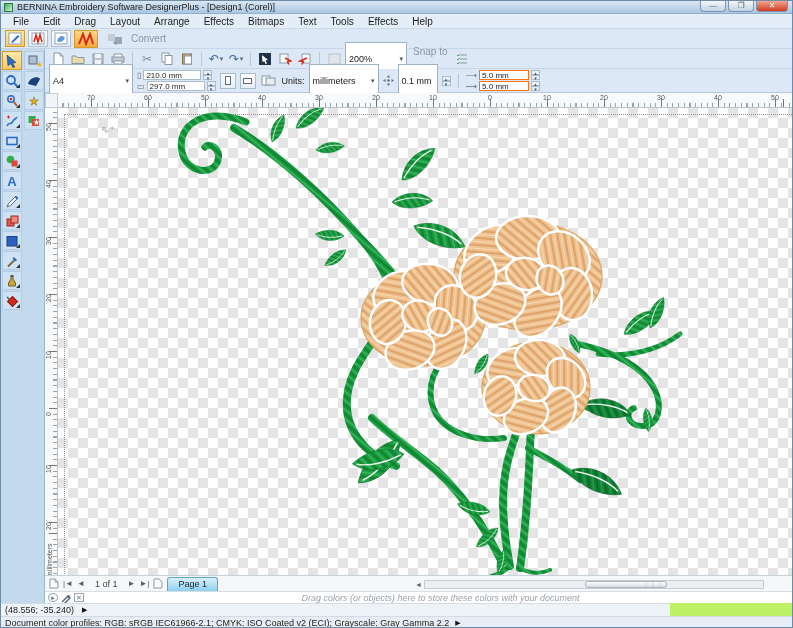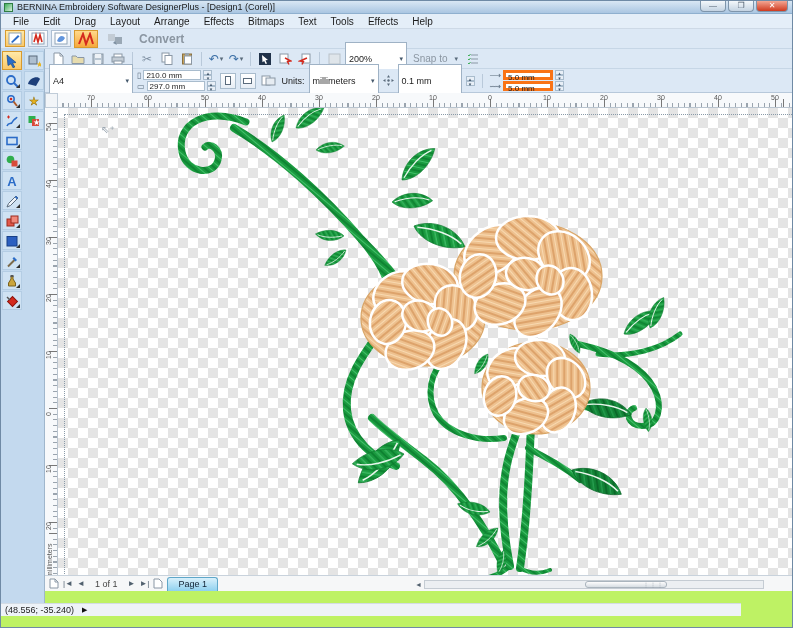--- a/index.html
+++ b/index.html
@@ -20,51 +20,51 @@
   .menubar { position:absolute; left:0; top:13px; width:793px; height:15px; background:#e4eef8;
     display:flex; align-items:center; gap:2px; padding-left:6px; font-size:10px; color:#1c1c1c; border-bottom:1px solid #cdd9e6;}
   .menubar span { padding:1px 6px; }
 
   
   .modebar { position:absolute; left:0; top:28px; width:793px; height:20px; background:#dce8f5;
     display:flex; align-items:center; gap:3px; padding-left:4px; border-bottom:1px solid #c6d6e6;}
   .mbtn { width:20px; height:17px; border:1px solid #aebfd2; background:linear-gradient(180deg,#ffffff,#e7eef6);
     display:flex; align-items:center; justify-content:center; }
   .mbtn.sel { background:linear-gradient(180deg,#ffe9a8,#fbc96a); border:1px solid #d79a2e; }
-  .convertbtn { display:flex; align-items:center; gap:16px; color:#8b96a2; font-size:12px; padding:1px 6px;font-weight:bold; }
+  .convertbtn { display:flex; align-items:center; gap:8px; color:#8b96a2; font-size:10px; padding:1px 6px; }
 
   
   .stdbar { position:absolute; left:44px; top:48px; width:749px; height:20px; background:#dce8f5;
     display:flex; align-items:center; gap:2px; padding-left:4px; border-bottom:1px solid #c6d6e6;}
   .tbtn { min-width:18px; height:17px; display:flex; align-items:center; justify-content:center; color:#7c8ea0; }
   .sep { width:1px; height:14px; background:#b9c9da; margin:0 3px; }
   .g { font-size:12px; line-height:12px; }
   .caret { font-size:7px; color:#5a6b7c; margin-left:1px; }
   .combo { height:15px; background:#fff; border:1px solid #9fb2c5; display:flex; align-items:center;
     font-size:9px; color:#222; padding:16px 3px; justify-content:space-between; }
   .combo .caret { color:#44586c; }
   .zoomcombo { width:62px; }
-  .snap { display:flex; align-items:center; color:#8b96a2; font-size:10px; gap:6px; padding:0 4px; }
+  .snap { display:flex; align-items:center; color:#8b96a2; font-size:10px; gap:6px; padding:0 4px;flex-direction:column; }
 
   
   .propbar { position:absolute; left:44px; top:68px; width:749px; height:24px; background:#dce8f5;
     display:flex; align-items:center; gap:4px; padding-left:4px; border-bottom:1px solid #b7c8da; font-size:9px;}
   .a4combo { width:84px; height:17px; }
   .dimstack { display:flex; flex-direction:column; gap:1px; }
   .dimrow { display:flex; align-items:center; gap:2px; height:10px; }
   .dimrow .fld { width:58px; background:#fff; border:1px solid #a9bccd; font-size:8px; height:10px; line-height:9px; padding-left:2px; color:#222;}
   .spin { display:flex; flex-direction:column; width:9px; }
   .spin i { font-style:normal; font-size:5px; line-height:4px; color:#44586c; background:#e8eff7; border:1px solid #a9bccd; text-align:center; height:5px;}
   .pagebtn { width:16px; height:16px; border:1px solid #a9bccd; background:linear-gradient(180deg,#fff,#e6edf5);
     display:flex; align-items:center; justify-content:center;}
   .pagebtn .p { width:6px; height:9px; border:1px solid #5a6b7c; background:#fff;}
   .pagebtn .l { width:9px; height:6px; border:1px solid #5a6b7c; background:#fff;}
   .lbl { color:#1c1c1c; }
-  .nudgefld { width:64px; height:15px; }
-  .dupfld { width:50px; background:#fff; border:3px solid #f97316; font-size:8px; height:10px; line-height:9px; padding-left:2px; color:#222;}
+  .nudgefld { width:40px; height:15px; }
+  .dupfld { width:50px; background:#fff; border:1px solid #f97316; font-size:8px; height:10px; line-height:9px; padding-left:2px; color:#222;}
   .miniic { font-size:8px; color:#5a6b7c; }
 
   
   .toolbox { position:absolute; left:0; top:48px; width:44px; height:554px; background:#c3d9ee; border-right:1px solid #9fb6cc; }
   .tcol { position:absolute; top:2px; display:flex; flex-direction:column; gap:1px; }
   .tcol1 { left:1px; } .tcol2 { left:23px; }
   .tool { position:relative; width:20px; height:19px; display:flex; align-items:center; justify-content:center;
     background:#cfe2f3; border:1px solid #b4cde4; }
   .tool.sel { background:linear-gradient(180deg,#ffe9a8,#fbc96a); border:1px solid #d79a2e; }
   .tool.fly::after { content:""; position:absolute; right:1px; bottom:1px; border-left:4px solid transparent; border-bottom:4px solid #333; }
@@ -106,21 +106,21 @@
   .hthumb { position:absolute; left:160px; top:0; width:82px; height:7px; background:linear-gradient(180deg,#fdfdfd,#d7dde3); border:1px solid #aab4bd; border-radius:3px;
     display:flex; align-items:center; justify-content:flex-end; color:#8a95a0; font-size:6px; padding-right:2px; letter-spacing:1px;}
 
   
   .paletterow { position:absolute; left:44px; top:590px; width:749px; height:12px; background:#fff; border-top:1px solid #d7dde3;
     display:flex; align-items:center; gap:3px; padding-left:3px; }
   .palic { width:10px; height:9px; border:1px solid #9aa6b1; background:#fff; display:flex; align-items:center; justify-content:center; font-size:7px; color:#6b7884;}
   .palhint { flex:1; text-align:center; font-size:9px; font-style:italic; color:#9aa2aa; }
 
   
-  .coordsrow { position:absolute; left:0; top:602px; width:740px; height:13px; background:#eef3f8; border-top:1px solid #d3dce5;
+  .coordsrow { position:absolute; left:0; top:602px; width:669px; height:13px; background:#eef3f8; border-top:1px solid #d3dce5;
     display:flex; align-items:center; gap:8px; font-size:9px; color:#222; padding-left:4px;}
   .profilerow { position:absolute; left:0; top:615px; width:793px; height:13px; background:#e7edf4; border-top:1px solid #d3dce5;
     display:flex; align-items:center; gap:6px; font-size:9px; color:#222; padding-left:4px;}
   .arr { font-size:7px; color:#111; }
 </style>
 </head>
 <body>
 
 <div class="app">
 
@@ -589,20 +589,33 @@
       <span>Page 1</span>
     </div>
     <div class="hscroll">
       <span class="nav" style="font-size:7px;">◄</span>
       <div class="htrack">
         <div class="hthumb">⋮⋮⋮</div>
       </div>
     </div>
   </div>
 
+  <div class="paletterow">
+    <div class="palic" style="border-radius:50%;">▸</div>
+    <svg width="10" height="10">
+        <path d="M1 9 L7 3 L9 5 L3 11" fill="none" stroke="#5a6b7c" stroke-width="1.5"></path>
+        <circle cx="7.5" cy="3.5" r="1.5" fill="#5a6b7c"></circle>
+      </svg>
+    <div class="palic">✕</div>
+    <div class="palhint">Drag colors (or objects) here to store these colors with your document</div>
+  </div>
 
   <div class="coordsrow">
     <span>(48.556; -35.240)</span>
     <span class="arr">▶</span>
   </div>
 
+  <div class="profilerow">
+    <span>Document color profiles: RGB: sRGB IEC61966-2.1; CMYK: ISO Coated v2 (ECI); Grayscale: Gray Gamma 2.2</span>
+    <span class="arr">▶</span>
+  </div>
 
 </div>
 
 </body></html>

